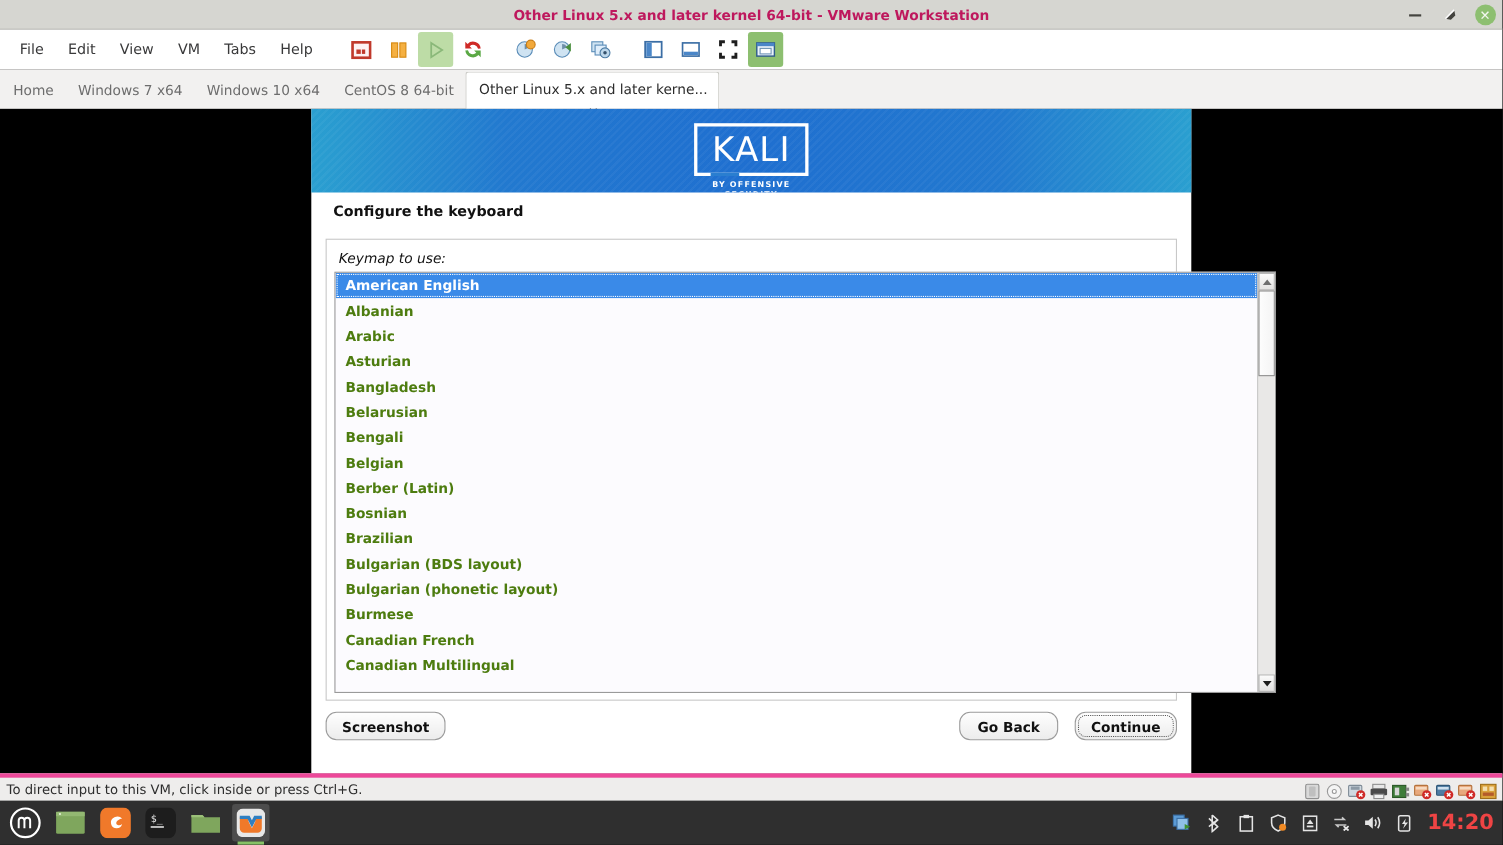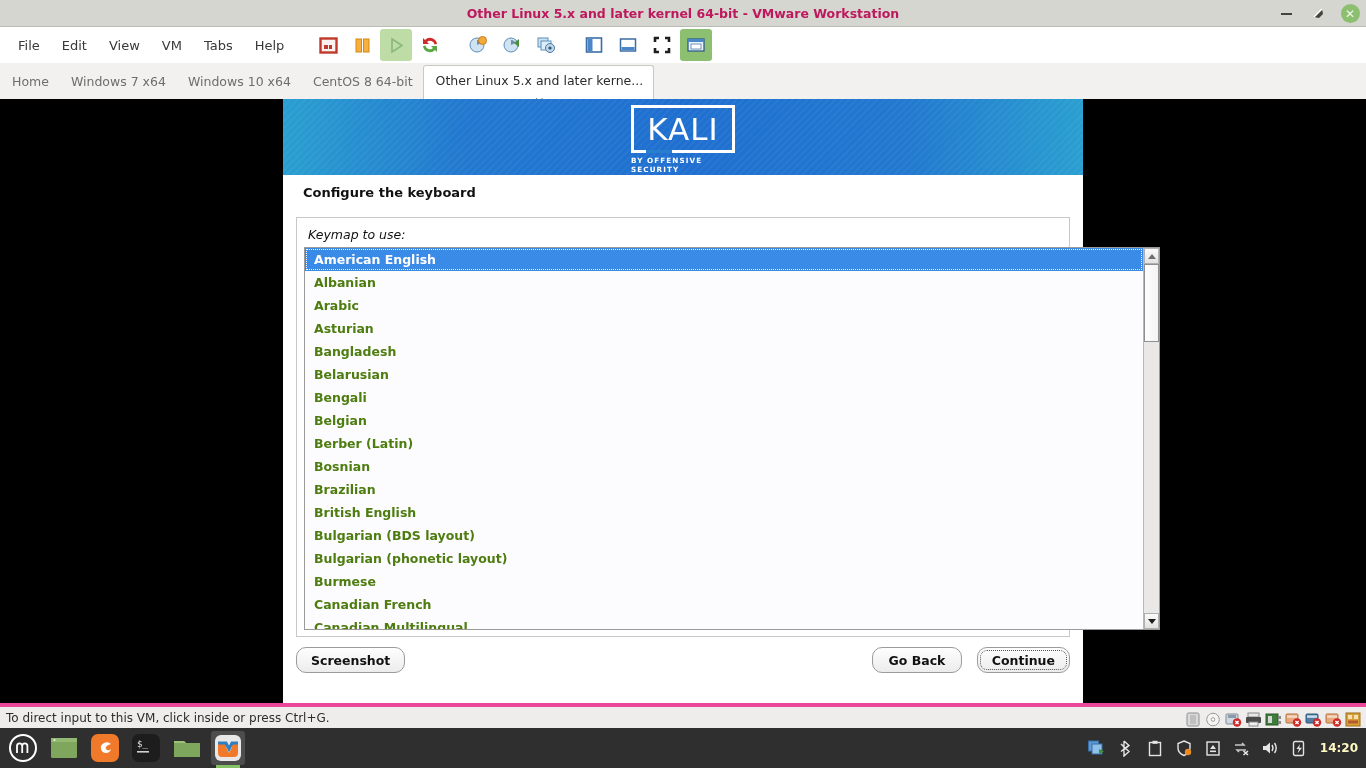--- a/index.html
+++ b/index.html
@@ -67,22 +67,22 @@
   .kali-header{
     position:relative; width:800px; height:76px;
     background:linear-gradient(90deg,#2a9fd0 0%, #2279cf 22%, #1f6fd0 50%, #2279cf 78%, #2a9fd0 100%);
     overflow:hidden;
   }
   .kali-header:after{
     content:""; position:absolute; inset:0;
     background:repeating-linear-gradient(135deg, rgba(255,255,255,.04) 0 2px, rgba(0,0,0,0) 2px 5px);
   }
   .kali-logo{
-    position:absolute; left:50%; top:6px; transform:translateX(-50%);
-    width:104px; z-index:2;
+    position:absolute; left:50%; top:13px; transform:translateX(-50%);
+    width:104px; text-align:center; z-index:2;
   }
   .kali-box{
     border:3px solid #ffffff; height:48px; display:flex; align-items:center; justify-content:center;
     position:relative;
   }
   .kali-box:after{
     content:""; position:absolute; left:12px; bottom:-3px; width:26px; height:3px; background:#2a7ed0;
   }
   .kali-word{
     color:#ffffff; font-size:31px; font-weight:normal; letter-spacing:1px;
@@ -157,21 +157,21 @@
   .taskbar{
     position:absolute; left:0; top:728px; width:1366px; height:40px;
     background:#2f2f2f; display:flex; align-items:center;
   }
   .tb-apps{ display:flex; align-items:center; padding-left:6px; gap:7px;}
   .tk{ width:34px;height:34px; display:flex;align-items:center;justify-content:center; cursor:pointer; border-radius:3px;}
   .tk.run{ background:#4d4d4d; position:relative;}
   .tk.run:after{content:"";position:absolute;left:5px;right:5px;bottom:-3px;height:3px;background:#86c166;}
   .tray{ position:absolute; right:8px; top:0; height:40px; display:flex; align-items:center; gap:11px;}
   .tray-ico{ width:18px;height:18px; display:flex;align-items:center;justify-content:center; cursor:pointer;}
-  .clock{ font-size:12px; font-weight:bold; color:#fef9c3; font-family:"DejaVu Sans", sans-serif; cursor:pointer;}
+  .clock{ font-size:19px; font-weight:bold; color:#ef4444; font-family:"DejaVu Sans", sans-serif; cursor:pointer;}
 </style>
 </head>
 <body>
 
 <div id="app">
 
   <div class="titlebar">
     <div class="titlebar-text">Other Linux 5.x and later kernel 64-bit - VMware Workstation</div>
     <div class="win-controls">
       <div class="wc">
@@ -362,21 +362,20 @@
             <div class="list-item">Albanian</div>
             <div class="list-item">Arabic</div>
             <div class="list-item">Asturian</div>
             <div class="list-item">Bangladesh</div>
             <div class="list-item">Belarusian</div>
             <div class="list-item">Bengali</div>
             <div class="list-item">Belgian</div>
             <div class="list-item">Berber (Latin)</div>
             <div class="list-item">Bosnian</div>
             <div class="list-item">Brazilian</div>
-            <div class="list-item">British English</div>
             <div class="list-item">Bulgarian (BDS layout)</div>
             <div class="list-item">Bulgarian (phonetic layout)</div>
             <div class="list-item">Burmese</div>
             <div class="list-item">Canadian French</div>
             <div class="list-item">Canadian Multilingual</div>
           </div>
 
           <div class="vscroll">
             <div class="sb-btn">
               <div class="sb-arrow sb-up"></div>

